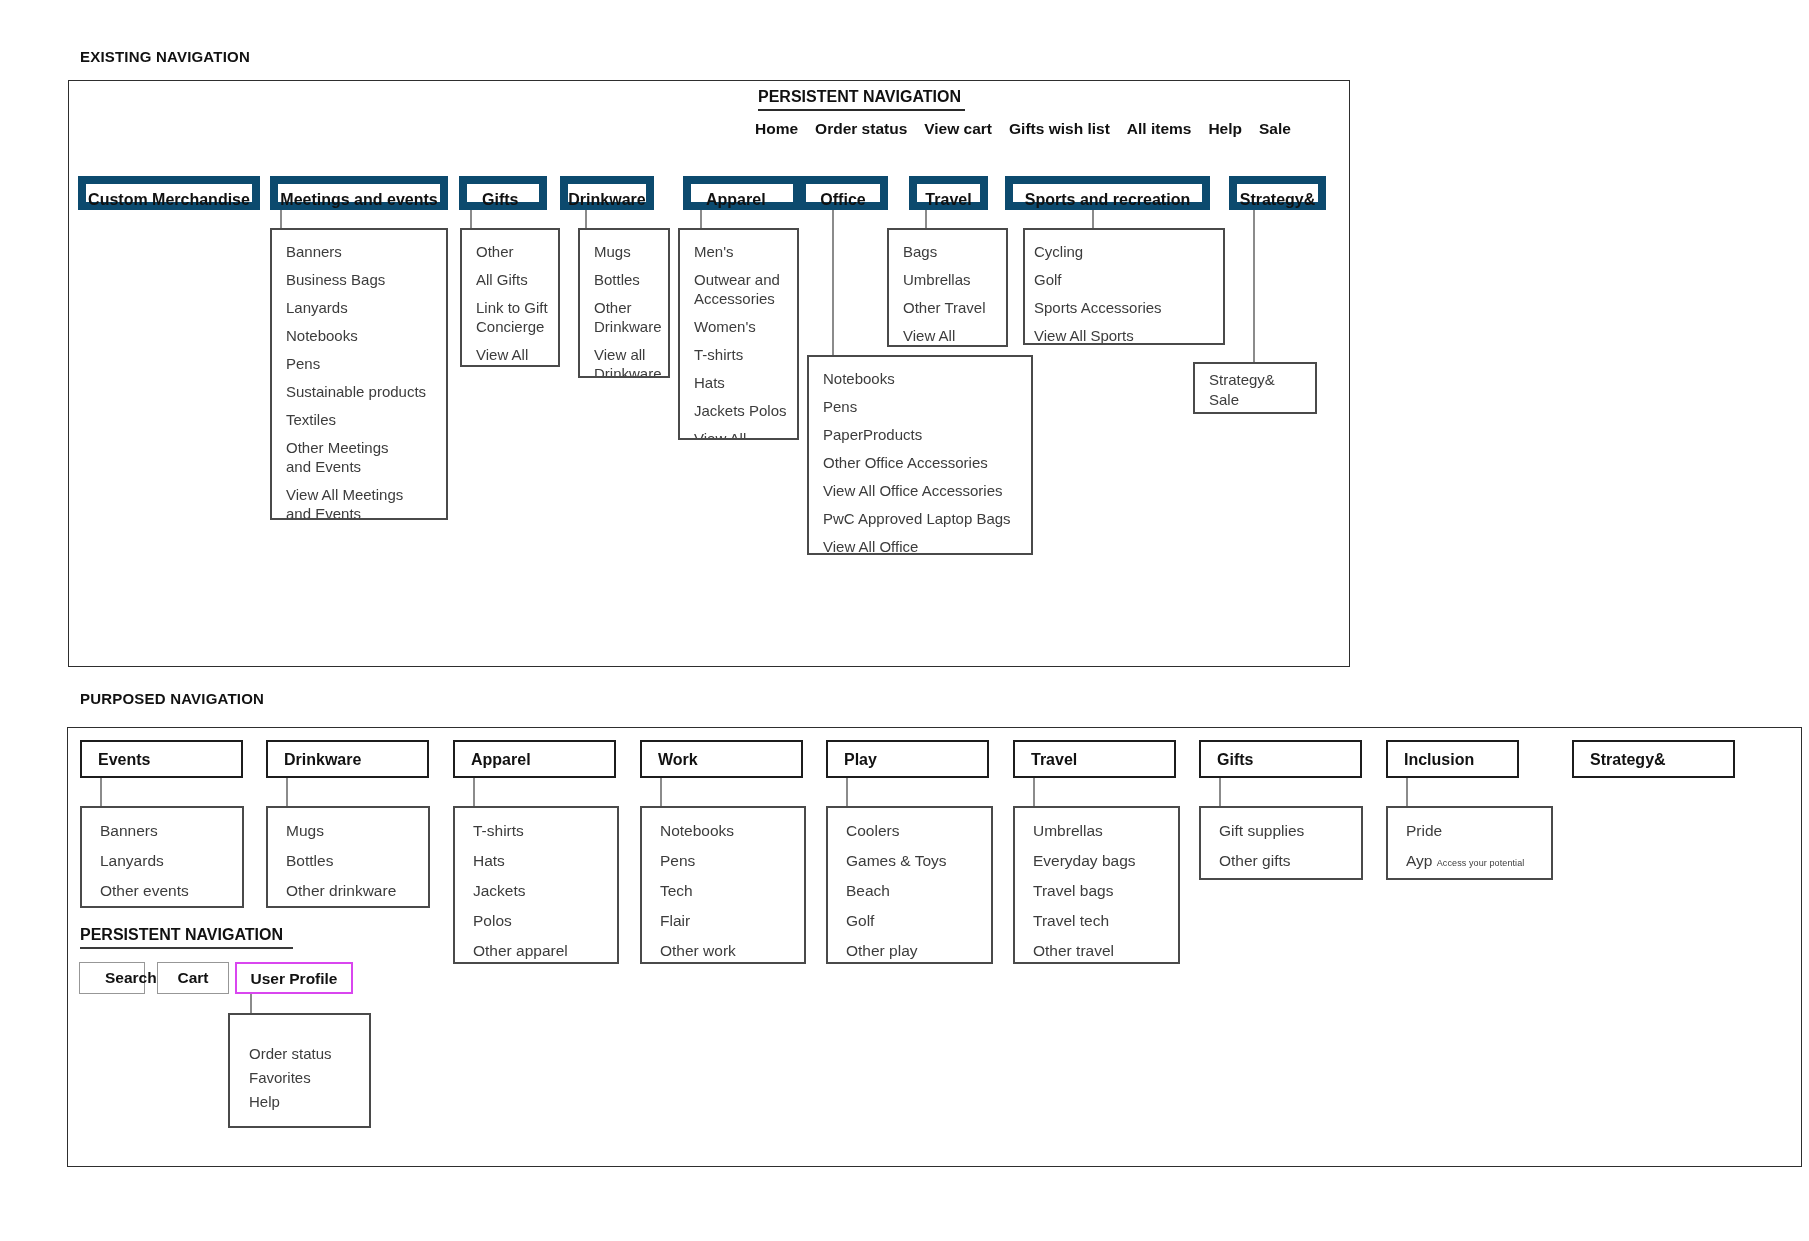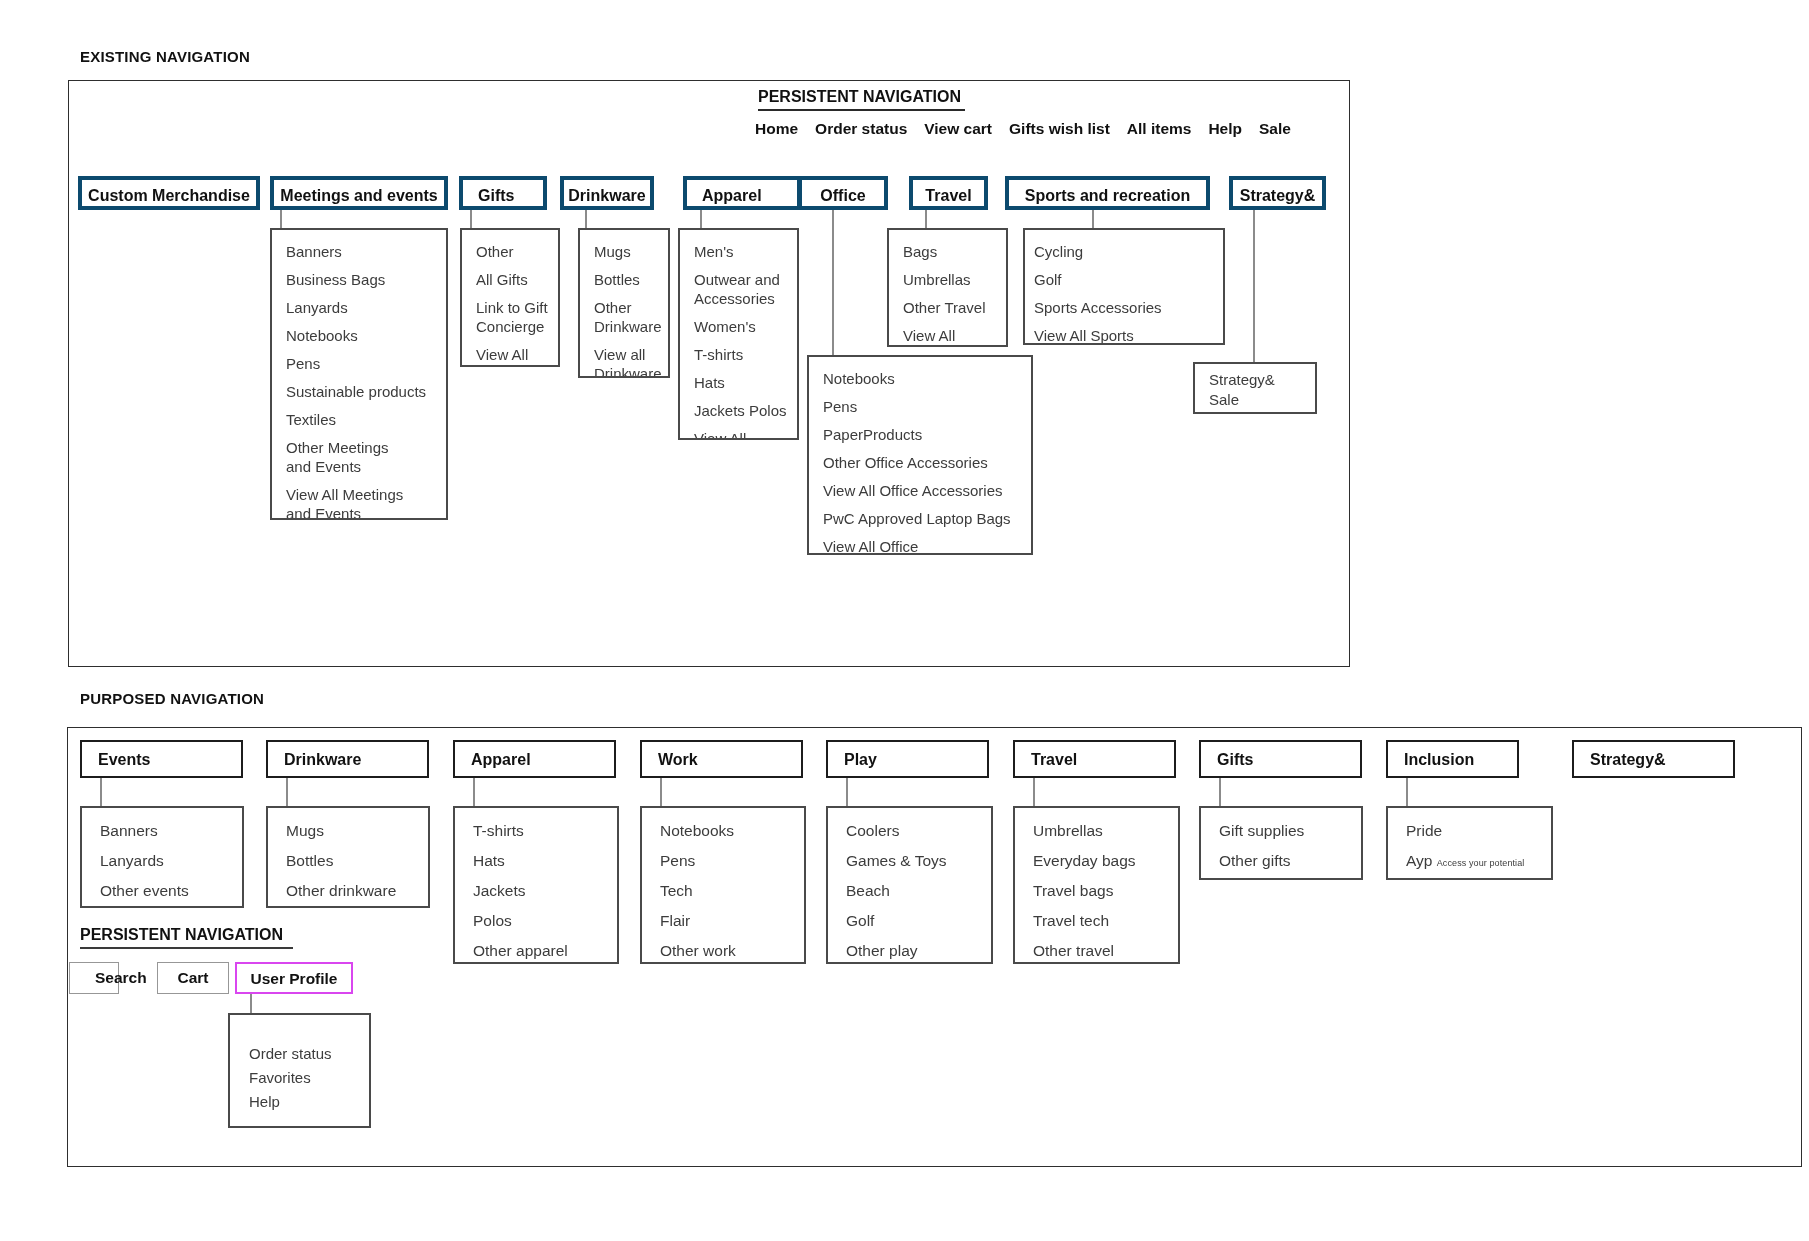--- a/index.html
+++ b/index.html
@@ -7,21 +7,21 @@
     position:relative;width:1809px;height:1241px;overflow:hidden;
     font-family:"Liberation Sans","DejaVu Sans",sans-serif;
     color:#1a1a1a;
   }
   .abs{position:absolute;}
   .section-label{font-size:15px;font-weight:bold;letter-spacing:.2px;color:#111;}
   .container{border:1px solid #2e2e2e;background:#fff;}
   .pn-heading{font-size:16px;font-weight:bold;color:#111;border-bottom:2px solid #2a2a2a;padding:0 4px 3px 0;}
   .pn-items{display:flex;gap:17px;font-size:15.5px;font-weight:bold;color:#111;white-space:nowrap;}
   .navbox{
-    height:34px;line-height:31px;border:4px solid #0c4a6e;background:#fff;
+    height:34px;line-height:31px;border:8px solid #0c4a6e;background:#fff;
     font-size:16px;font-weight:bold;text-align:center;box-sizing:border-box;white-space:nowrap;color:#111;
   }
   .navbox.left{text-align:left;padding-left:15px;}
   .navbox2{
     height:38px;line-height:35px;border:2px solid #1c1c1c;background:#fff;
     font-size:16px;font-weight:bold;text-align:left;padding-left:16px;box-sizing:border-box;white-space:nowrap;color:#111;
   }
   .vline{width:2px;background:#8b8b8b;}
   .menu{
     border:2px solid #4a4a4a;background:#fff;box-sizing:border-box;
@@ -221,21 +221,21 @@
     <div class="item">Other gifts</div>
   </div>
 
 <div class="abs menu2" style="left:1386px;top:806px;width:167px;height:74px;">
   <div class="item">Pride</div>
   <div class="item"><span>Ayp</span>&nbsp;<span class="ayp-note">Access your potential</span></div>
 </div>
 
 <div class="abs pn-heading" style="left:80px;top:926px;border-bottom-color:#3a3a3a;padding-right:10px;">PERSISTENT NAVIGATION</div>
 
-<div class="abs smallbox" style="left:69px;top:962px;width:50px;padding-left:25px;">Search</div>
+<div class="abs smallbox" style="left:79px;top:962px;width:66px;padding-left:25px;">Search</div>
 <div class="abs smallbox" style="left:157px;top:962px;width:72px;">Cart</div>
 <div class="abs smallbox strong" style="left:235px;top:962px;width:118px;">User Profile</div>
 
 <div class="abs vline" style="left:250px;top:994px;height:19px;"></div>
 
 <div class="abs up-menu" style="left:228px;top:1013px;width:143px;height:115px;">
     <div class="item">Order status</div>
     <div class="item">Favorites</div>
     <div class="item">Help</div>
   </div>

